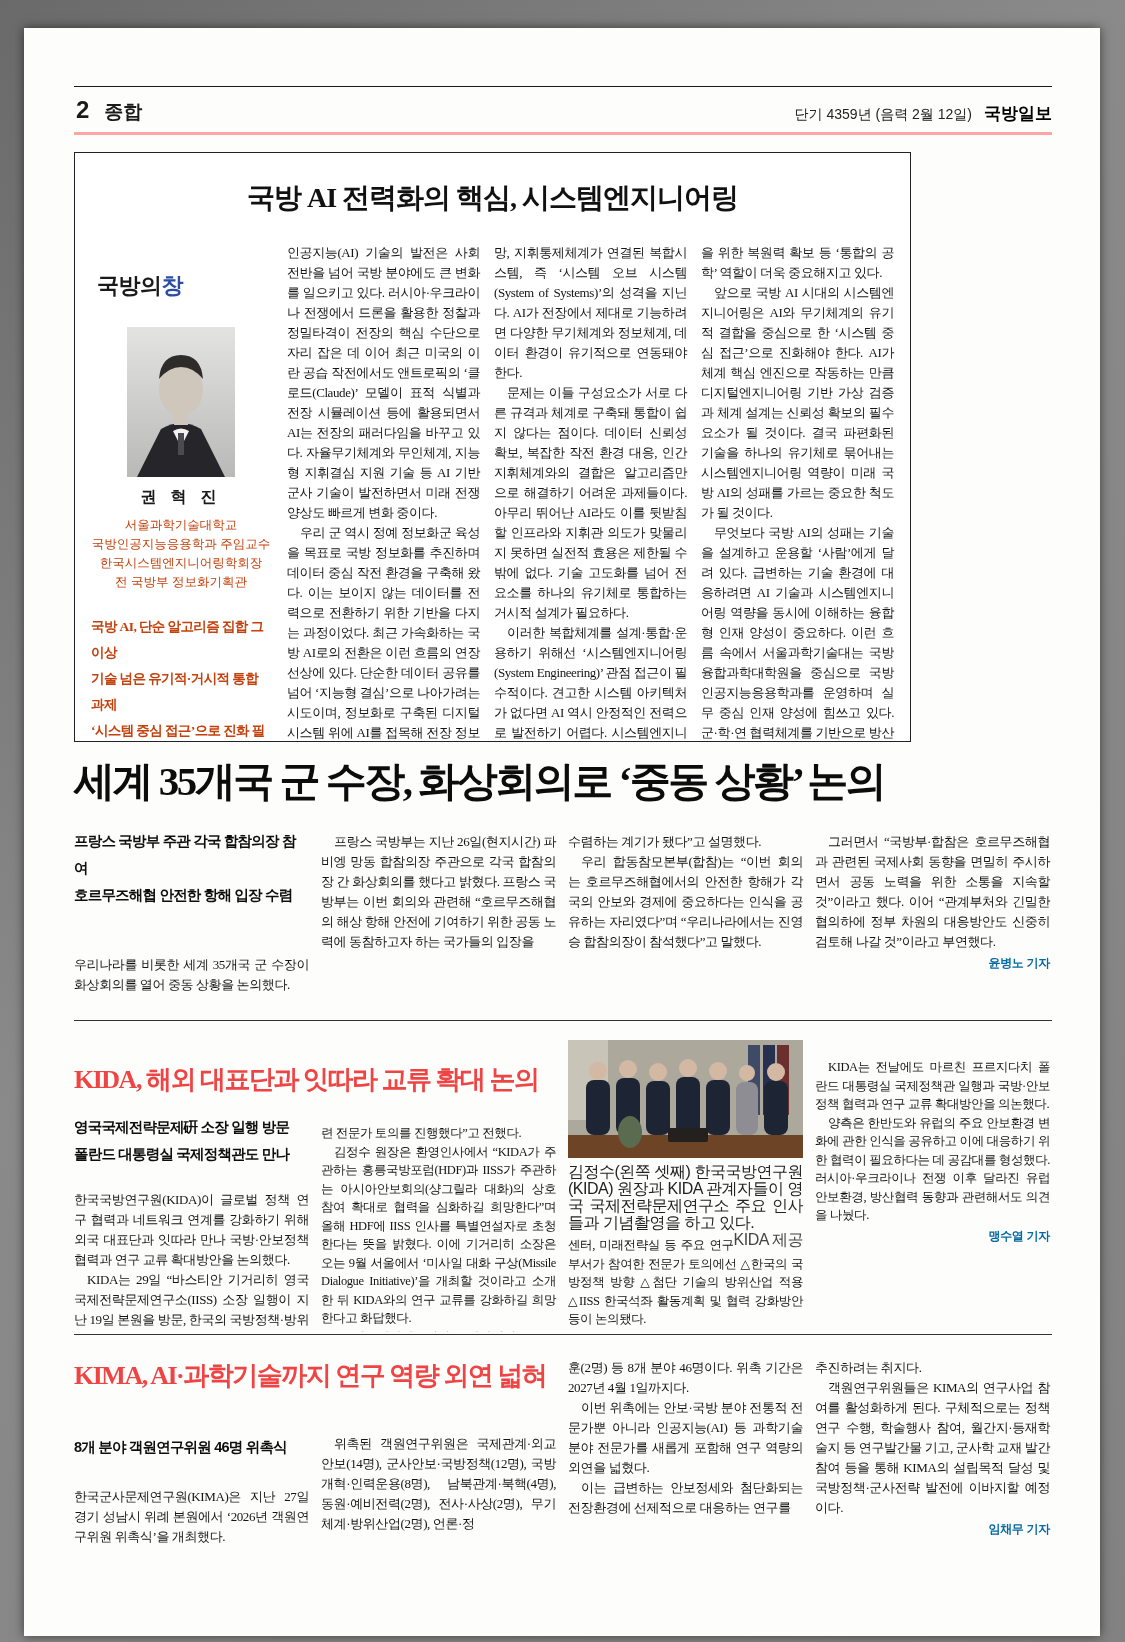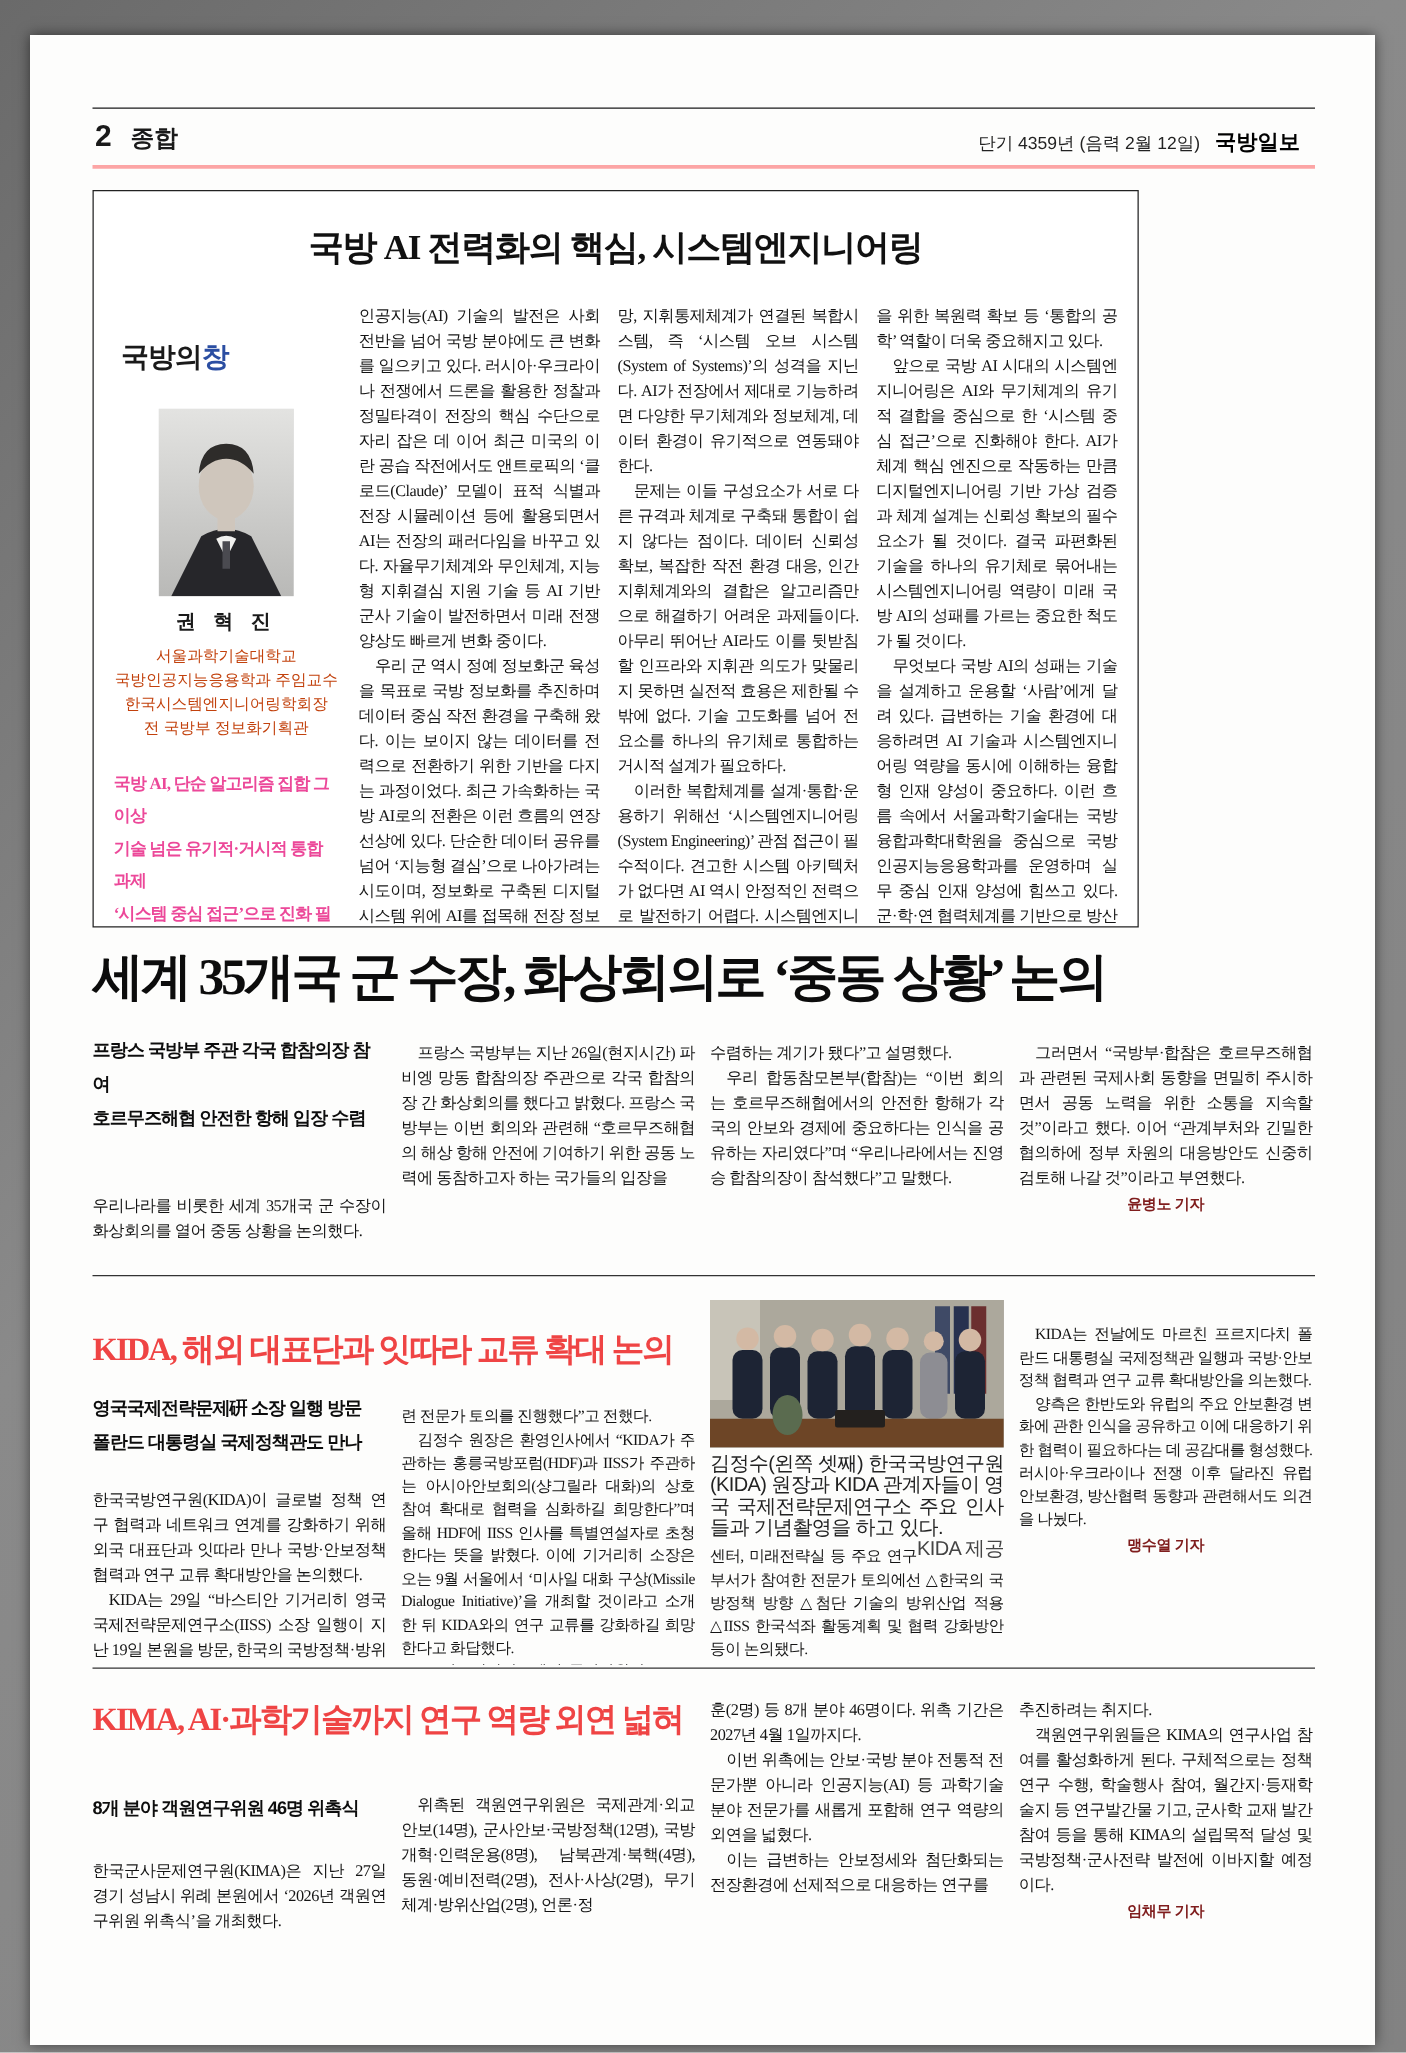--- a/index.html
+++ b/index.html
@@ -13,41 +13,41 @@
     background:#fdfdfc;box-shadow:0 0 10px rgba(0,0,0,.55);
   }
   .inner{position:absolute;left:50px;right:48px;top:0;bottom:0;}
 
   
   .rule-top{position:absolute;top:58px;left:0;right:0;border-top:1.5px solid #1a1a1a;}
   .masthead{position:absolute;top:66px;left:0;right:0;height:38px;border-bottom:3px solid #fca5a5;}
   .masthead .left{position:absolute;left:2px;top:2px;font-family:"Liberation Sans","DejaVu Sans",sans-serif;}
   .page-num{font-size:24px;font-weight:700;letter-spacing:1px;}
   .section-name{font-size:19px;font-weight:800;margin-left:14px;}
-  .masthead .right{position:absolute;right:12px;top:8px;font-family:"Liberation Sans","DejaVu Sans",sans-serif;font-size:14px;color:#222;}
+  .masthead .right{position:absolute;right:0;top:8px;font-family:"Liberation Sans","DejaVu Sans",sans-serif;font-size:14px;color:#222;}
   .brand{font-size:17px;font-weight:800;margin-left:12px;color:#000;}
 
   
   .opinion{position:absolute;top:124px;left:0;width:837px;height:590px;border:1.5px solid #222;background:#fff;box-sizing:border-box;padding:14px 16px;overflow:hidden;}
   .op-title{text-align:center;font-size:28px;font-weight:700;letter-spacing:-1px;margin-top:12px;color:#111;}
   .op-row{display:flex;gap:16px;margin-top:26px;}
   .op-left{width:180px;flex:0 0 180px;text-align:center;}
   .kicker{font-family:"Liberation Sans","DejaVu Sans",sans-serif;font-size:22px;font-weight:800;text-align:left;padding-left:6px;letter-spacing:-0.5px;margin-top:28px;}
   .kicker .blue{color:#2b4ea2;}
   .portrait{width:108px;height:150px;margin:26px auto 0;display:block;background:#ddd;}
   .author-name{font-size:16px;font-weight:700;letter-spacing:5px;margin-top:10px;}
   .creds{font-family:"Liberation Sans","DejaVu Sans",sans-serif;font-size:12.5px;line-height:19px;color:#c2410c;margin-top:8px;}
-  .summary{margin-top:22px;text-align:left;font-size:13.5px;font-weight:700;line-height:26px;letter-spacing:-0.6px;color:#ec4899;}
+  .summary{margin-top:22px;text-align:left;font-size:13.5px;font-weight:700;line-height:26px;letter-spacing:-0.6px;color:#c2410c;}
   .op-cols{display:flex;gap:14px;flex:1;}
   .op-col{flex:1;min-width:0;}
 
   
   .bt p{margin:0;font-size:13px;line-height:20px;text-align:justify;letter-spacing:-0.4px;color:#141414;}
   .bt p.ind{text-indent:13px;}
-  .byline{display:block;text-align:center;font-family:"Liberation Sans","DejaVu Sans",sans-serif;font-size:12px;font-weight:700;color:#7f1d1d;margin-top:3px;letter-spacing:-0.3px;}
+  .byline{display:block;text-align:right;font-family:"Liberation Sans","DejaVu Sans",sans-serif;font-size:12px;font-weight:700;color:#0369a1;margin-top:3px;letter-spacing:-0.3px;}
 
   
   .lead-headline{position:absolute;top:726px;left:0;right:0;font-size:41px;font-weight:800;letter-spacing:-2.5px;color:#0c0c0c;white-space:nowrap;}
   .cols4{position:absolute;left:0;right:0;display:flex;gap:12px;overflow:hidden;}
   .lead-cols{top:800px;height:192px;}
   .c{width:235px;flex:0 0 235px;min-width:0;position:relative;}
   .subhead{font-family:"Liberation Sans","DejaVu Sans",sans-serif;font-size:14.5px;font-weight:800;line-height:27px;letter-spacing:-0.8px;color:#0d0d0d;}
   .lead-cols .c1 .bt{margin-top:46px;}
   .lead-cols .c2,.lead-cols .c3,.lead-cols .c4{padding-top:4px;}
 

